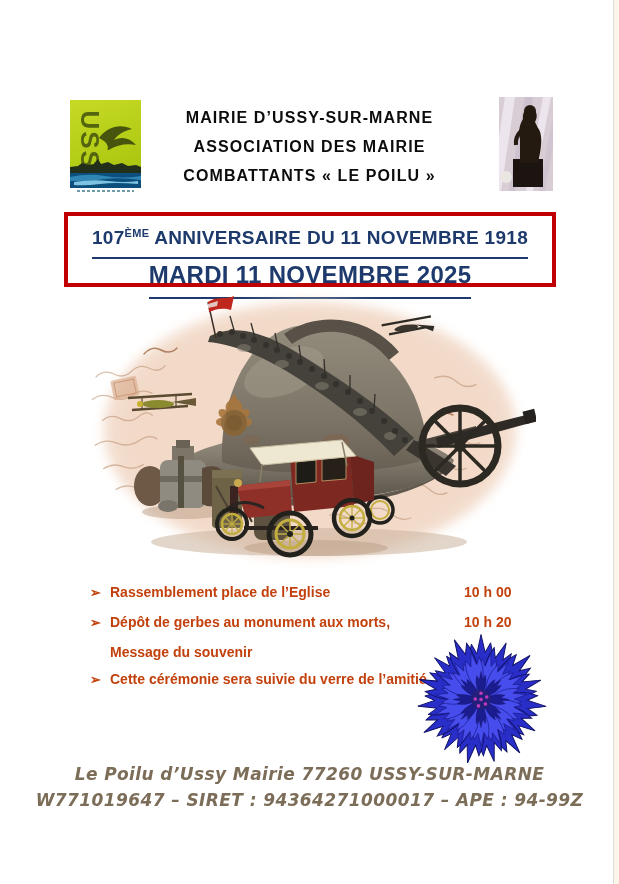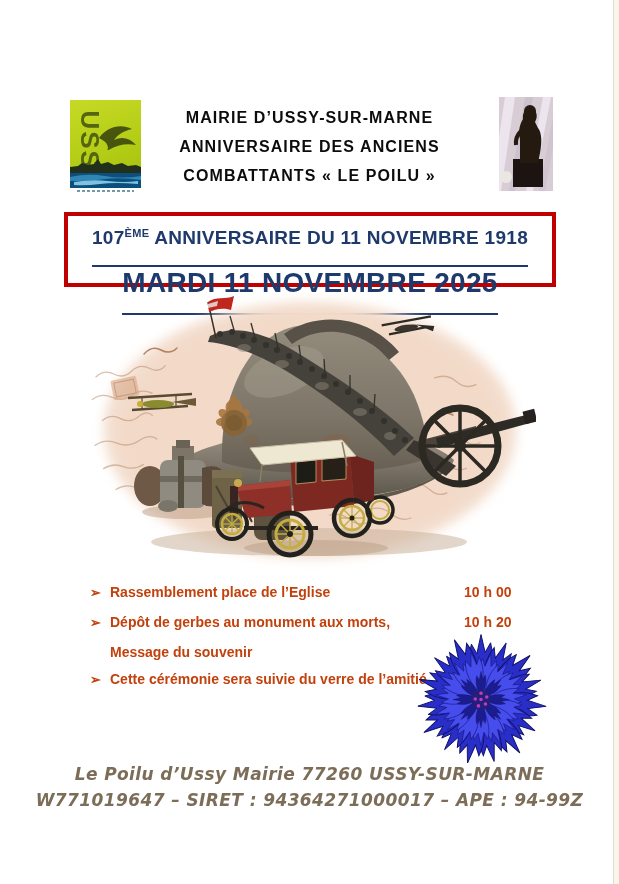--- a/index.html
+++ b/index.html
@@ -22,22 +22,22 @@
 
   .title-block{position:absolute;left:0;top:103px;width:619px;text-align:center;
         font-weight:bold;font-size:16px;line-height:29px;letter-spacing:1.1px;color:#0c0c0c;}
 
   .statue{position:absolute;left:499px;top:97px;width:54px;height:94px;}
 
   
   .banner{position:absolute;left:64px;top:212px;width:484px;height:63px;
         border:4px solid #c00000;background:#ffffff;text-align:center;padding-top:4px;}
   .banner .l1{font-size:19px;font-weight:bold;color:#1e3a6c;line-height:26px;letter-spacing:0.3px;}
-  .banner .l2{font-size:28px;font-weight:bold;color:#1e3a6c;line-height:32px;letter-spacing:0.3px;}
-  .banner .u{display:inline-block;border-bottom:2px solid #1e3a6c;padding-bottom:14px;}
+  .banner .l2{font-size:24px;font-weight:bold;color:#1e3a6c;line-height:32px;letter-spacing:0.3px;}
+  .banner .u{display:inline-block;border-bottom:2px solid #1e3a6c;padding-bottom:6px;}
   .banner sup{font-size:11px;}
 
   
   .collage{position:absolute;left:84px;top:290px;width:452px;height:288px;}
 
   
   .row{position:absolute;left:90px;width:450px;height:20px;font-size:14px;font-weight:bold;color:#c2410c;}
   .row .bullet{display:inline-block;width:20px;font-size:13px;}
   .row .itime{position:absolute;left:374px;top:0;}
 
@@ -69,21 +69,21 @@
       <path d="M0,4 Q18,0 35,3 T71,3 L71,7 Q50,4 35,6 T0,8 Z" fill="#2f86b5"></path>
       <path d="M4,9 Q22,6 38,8 T68,8 L68,11 Q45,9 30,11 T4,12 Z" fill="#7ec4e2"></path>
     </svg>
     <div class="logo-caption">
         <em></em>
       </div>
   </div>
 
   <div class="title-block">
     <div>MAIRIE D’USSY-SUR-MARNE</div>
-    <div>ANNIVERSAIRE DES ANCIENS</div>
+    <div>ASSOCIATION DES MAIRIE</div>
     <div>COMBATTANTS « LE POILU »</div>
   </div>
 
   <svg class="statue" viewBox="0 0 54 94">
     <rect x="0" y="0" width="54" height="94" fill="#d8cdd5"></rect>
     <polygon points="6,0 16,0 2,94 0,94 0,40" fill="#ece5ee"></polygon>
     <polygon points="26,0 34,0 16,94 10,94" fill="#c7bccA" opacity="0.7"></polygon>
     <polygon points="44,0 52,0 34,94 27,94" fill="#ece5ee"></polygon>
     <polygon points="54,20 54,50 46,94 40,94" fill="#cfc4cf"></polygon>
     <rect x="14" y="62" width="30" height="28" fill="#1c1410"></rect>

